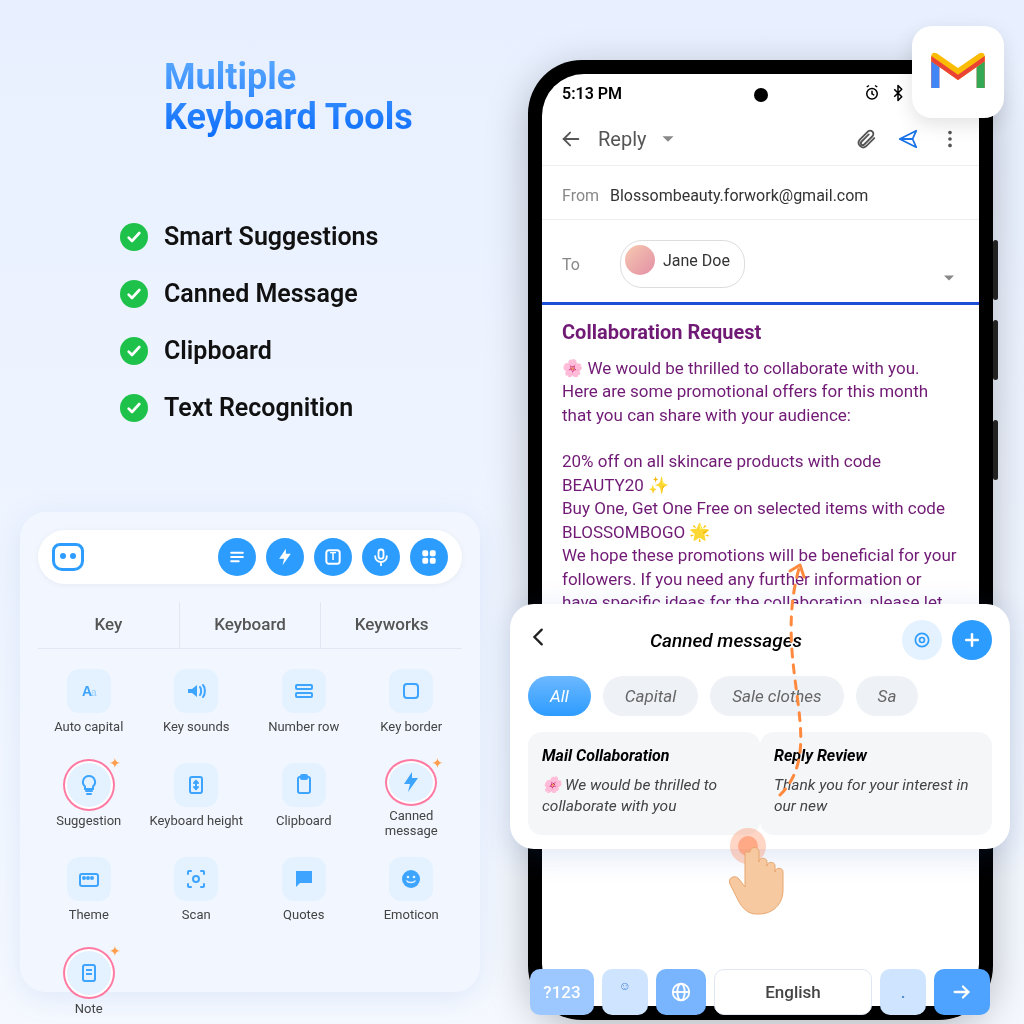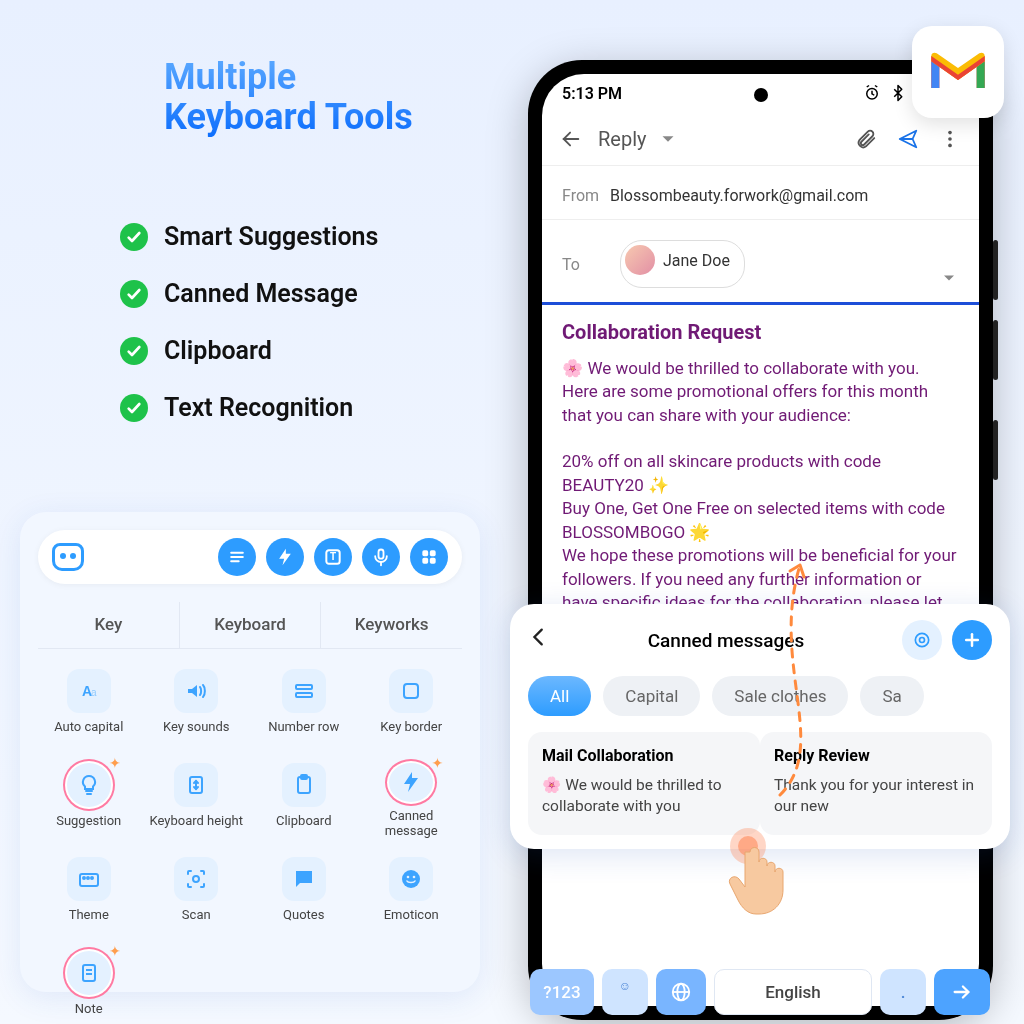--- a/index.html
+++ b/index.html
@@ -203,20 +203,21 @@
 
   
   .canned {
     position: absolute;
     left: 510px; top: 604px;
     width: 500px;
     background: #fff;
     border-radius: 24px;
     box-shadow: 0 6px 30px rgba(30,80,180,0.15);
     padding: 16px 18px 14px;
+    font-style: italic;
   }
   .canned-head { display: flex; align-items: center; gap: 10px; }
   .canned-head .back { font-size: 24px; color: #333; }
   .canned-head .ttl { flex: 1; text-align: center; font-size: 19px; font-weight: 500; }
   .round-btn {
     width: 40px; height: 40px; border-radius: 50%;
     display: inline-flex; align-items: center; justify-content: center;
     color: #fff;
   }
   .round-btn.light { background: #e4f1ff; color: #2d9cff; }

